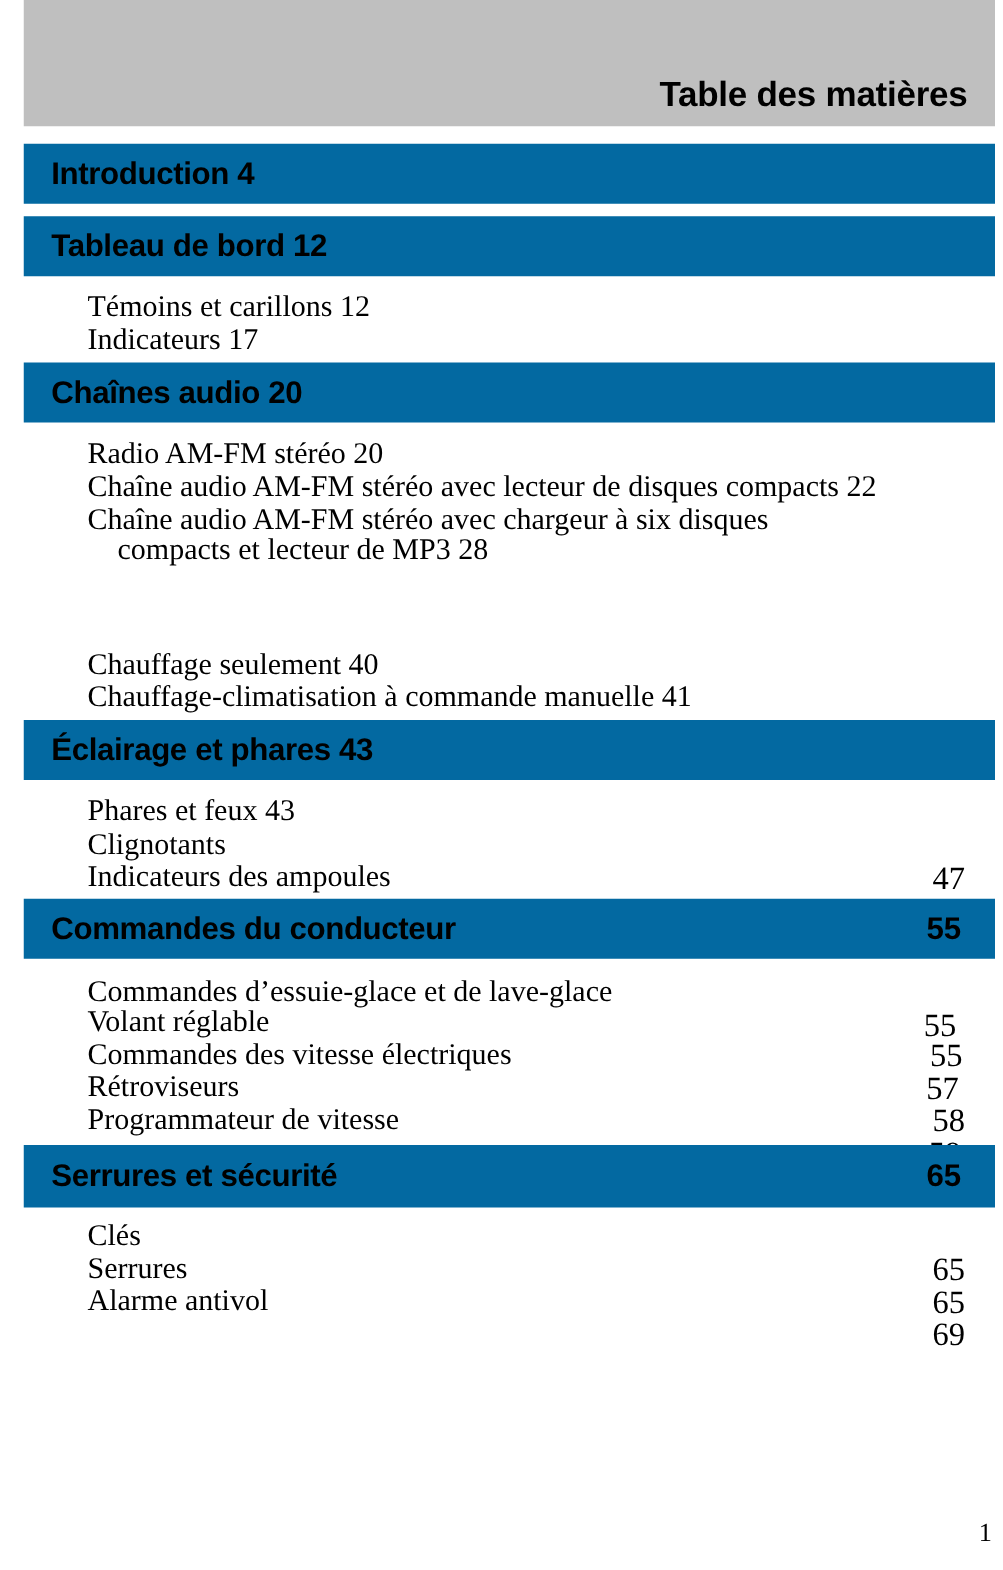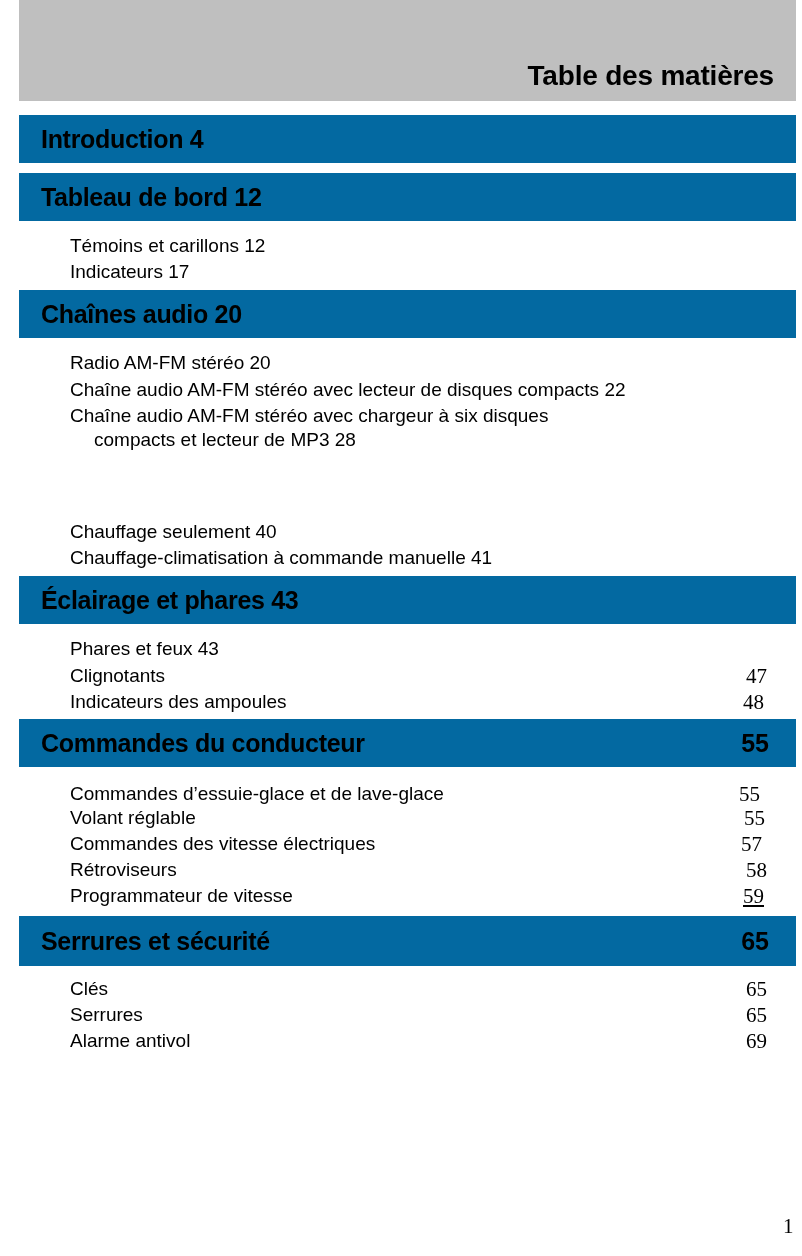--- a/index.html
+++ b/index.html
@@ -27,27 +27,27 @@
       white-space: nowrap;
     }
     .section-page {
       position: absolute; right: 27px; top: 8px;
       font-family: "Liberation Sans", sans-serif; font-weight: bold;
       font-size: 25px; line-height: 32px; color: #000;
     }
 
     .entry {
       position: absolute; left: 70px;
-      font-family: Liberation Sans, sans-serif; font-size: 19px; line-height: 26px;
+      font-family: Liberation Serif, serif; font-size: 24px; line-height: 26px;
       color: #000; white-space: nowrap;
     }
     .entry-page {
       position: absolute;
-      font-family: "Liberation Serif", serif; font-size: 21px; line-height: 26px;
-      color: #000; white-space: nowrap;
+      font-family: "Liberation Serif", serif; font-size: 26px; line-height: 26px;
+      color: #000; white-space: nowrap; margin-top: 27px;
     }
     .indent { left: 94px; }
 
     .folio {
       position: absolute; left: 783px; top: 1213px;
       font-family: "Liberation Serif", serif; font-size: 21px; line-height: 26px; color: #000;
     }
   </style>
 </head>
 <body>

